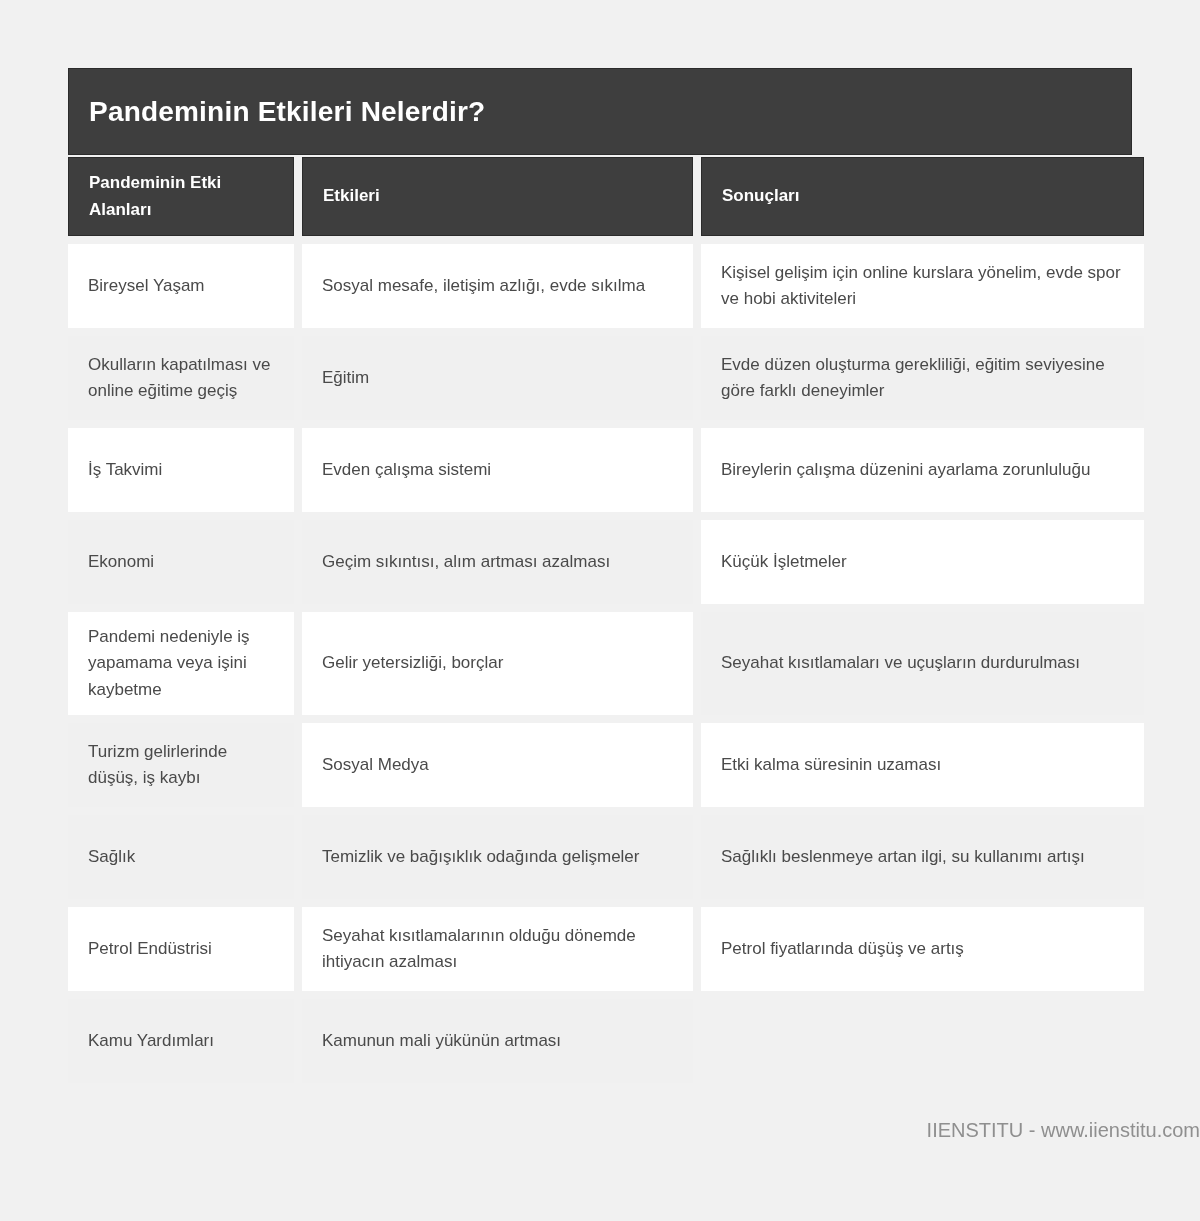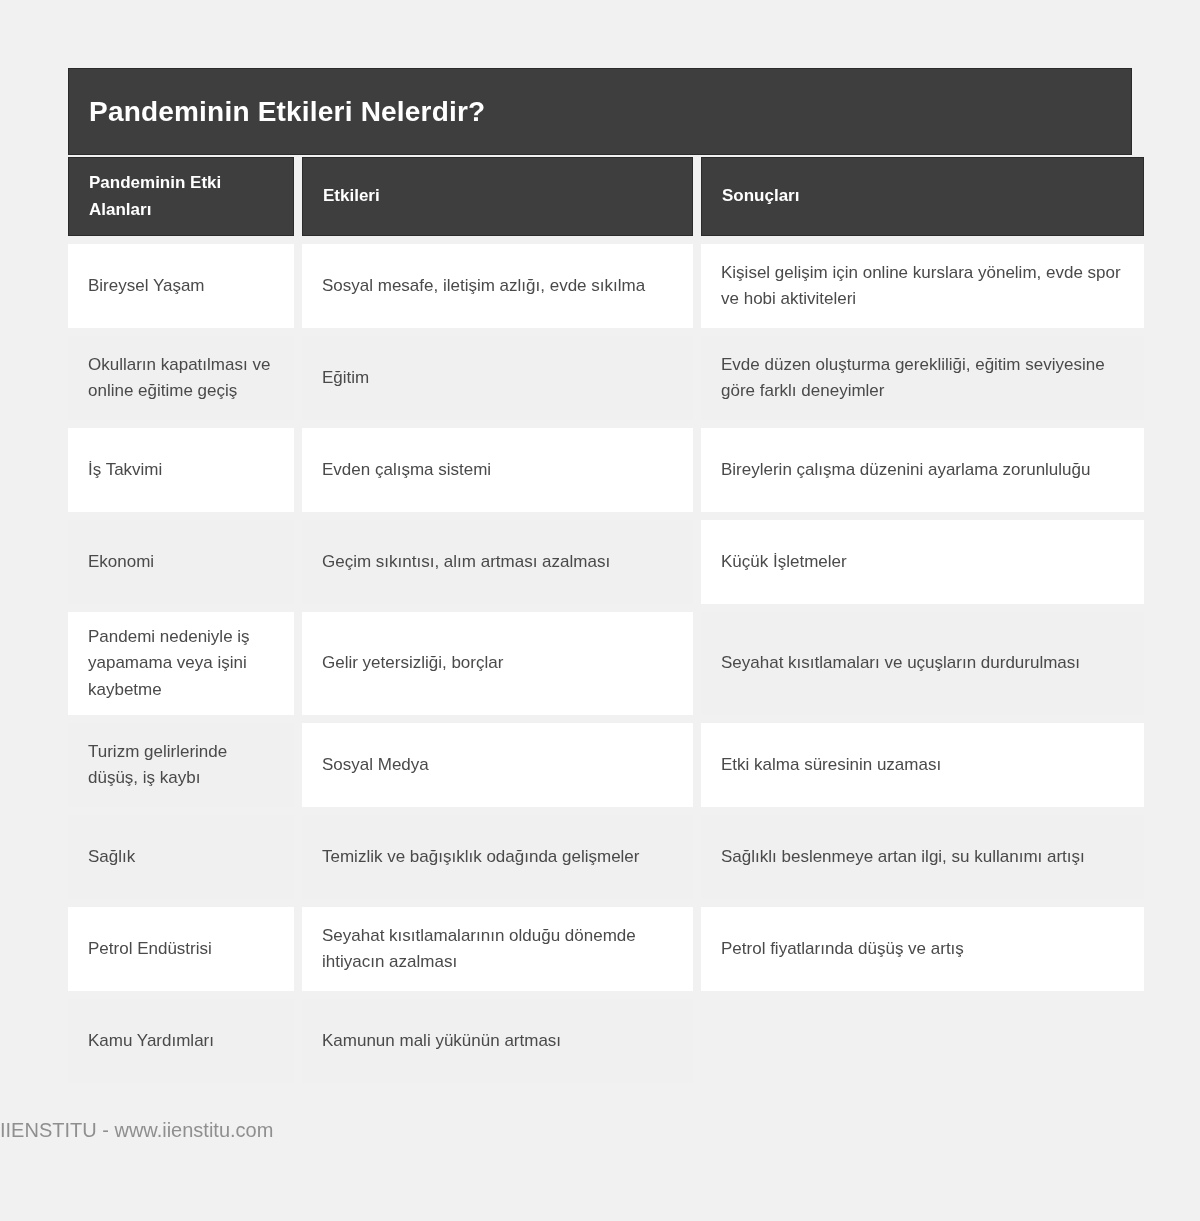--- a/index.html
+++ b/index.html
@@ -56,21 +56,21 @@
   }
   .cell.body {
     color: var(--body-text);
     font-size: 17px;
     min-height: 84px;
   }
   .cell.plain { background: var(--row-bg); }
   .cell.alt   { background: var(--row-alt-bg); }
   .footer {
     margin-top: 36px;
-    text-align: left;
+    text-align: right;
     color: var(--footer-text);
     font-size: 20px;
   }
 </style>
 </head>
 <body>
 
 <div class="card">
   <div class="title-band">Pandeminin Etkileri Nelerdir?</div>
   <div class="grid">

